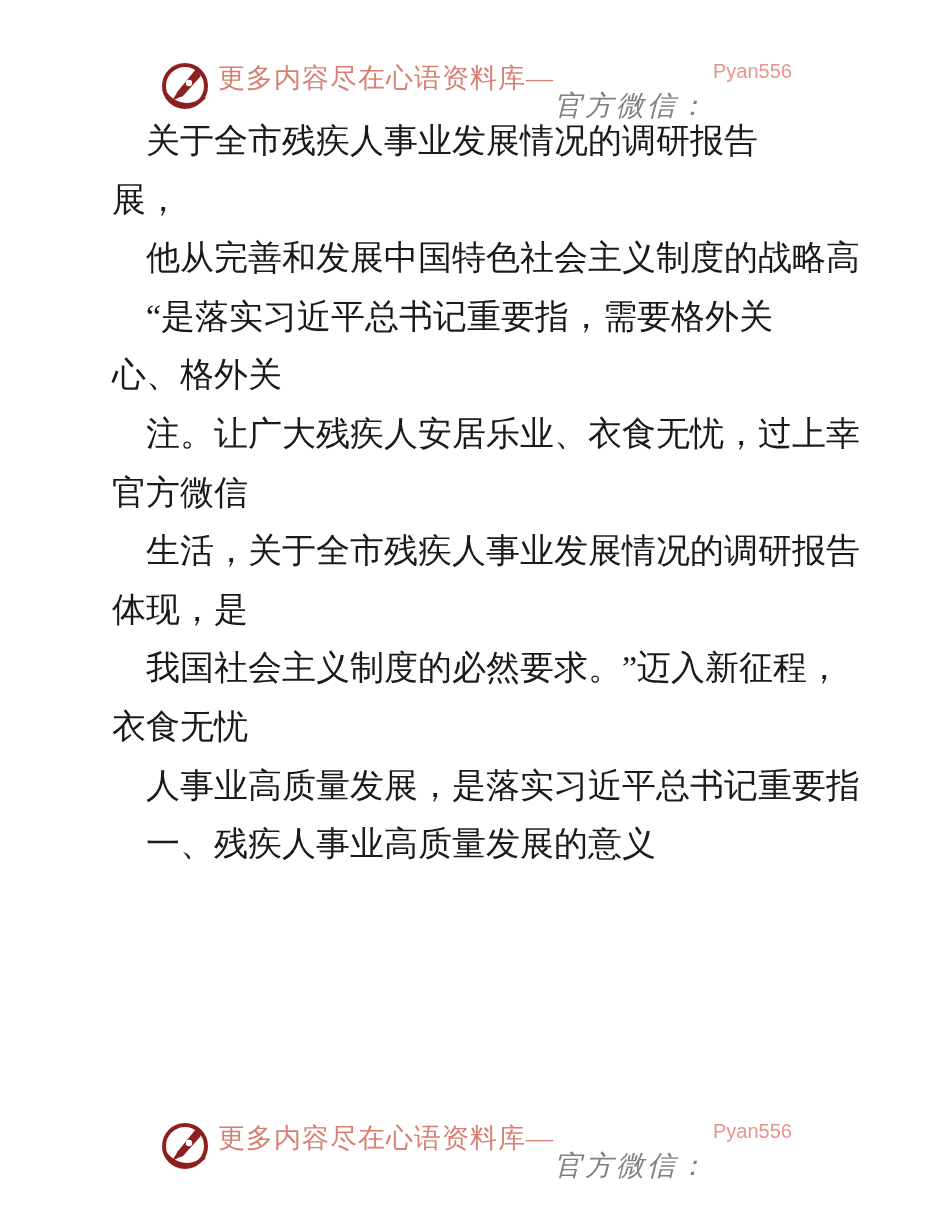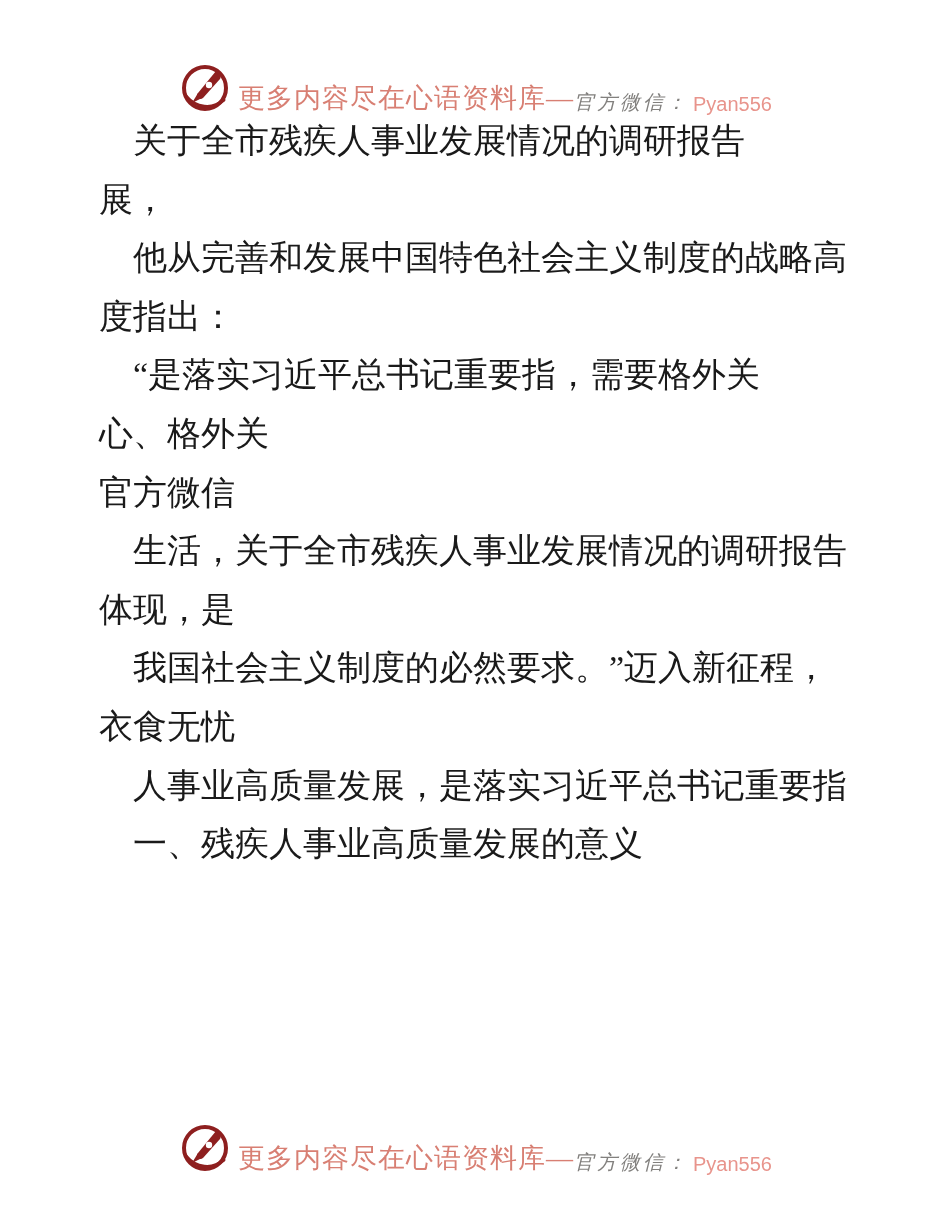--- a/index.html
+++ b/index.html
@@ -15,57 +15,58 @@
     background: var(--page-bg, #ffffff);
     overflow: hidden;
     font-family: "Liberation Serif", "DejaVu Serif", serif;
   }
   
   .brand-row {
     position: absolute;
     left: 0;
     width: 100%;
     display: flex;
-    align-items: flex-end;
+    align-items: flex-start;
     justify-content: center;
     white-space: nowrap;
   }
   .brand-row.header { top: 60px; height: 56px; }
   .brand-row.footer { top: 1120px; height: 56px; }
   .logo {
     width: 54px;
     height: 54px;
     flex: 0 0 auto;
     margin-right: 6px;
     display: inline-block;
   }
   .brand-text {
     color: var(--brand-color, #d87f73);
     font-size: 27px;
     letter-spacing: 1px;
     font-family: "Liberation Serif", "DejaVu Serif", serif;
   }
   .wechat-label {
     color: var(--label-color, #82807e);
-    font-size: 20px;
+    font-size: 28px;
     font-style: italic;
     letter-spacing: 3px;
     font-family: Liberation Mono, monospace;
+    margin-top: 27px;
   }
   .wechat-id {
     color: var(--id-color, #e8948c);
     font-size: 20px;
     margin-left: 4px;
     font-family: "Liberation Sans", "DejaVu Sans", sans-serif;
   }
   
   .doc-body {
     position: absolute;
     top: 112px;
-    left: 99px;
+    left: 112px;
     width: 800px;
     color: var(--text-color, #1a1a1a);
   }
   .doc-body .line {
     height: 58.6px;
     line-height: 58.6px;
     font-size: 34px;
     letter-spacing: 0px;
     white-space: nowrap;
   }
@@ -90,23 +91,23 @@
     </span>
     <span class="brand-text">更多内容尽在心语资料库—</span>
     <span class="wechat-label">官方微信：</span>
     <span class="wechat-id">Pyan556</span>
   </div>
 
   <div class="doc-body" id="doc-body">
       <div class="line indent">关于全市残疾人事业发展情况的调研报告</div>
       <div class="line">展，</div>
       <div class="line indent">他从完善和发展中国特色社会主义制度的战略高</div>
-      <div class="line">度指出：</div>
       <div class="line indent">“是落实习近平总书记重要指，需要格外关</div>
       <div class="line">心、格外关</div>
+      <div class="line indent">注。让广大残疾人安居乐业、衣食无忧，过上幸</div>
       <div class="line">官方微信</div>
       <div class="line indent">生活，关于全市残疾人事业发展情况的调研报告</div>
       <div class="line">体现，是</div>
       <div class="line indent">我国社会主义制度的必然要求。”迈入新征程，</div>
       <div class="line">衣食无忧</div>
       <div class="line indent">人事业高质量发展，是落实习近平总书记重要指</div>
       <div class="line indent">一、残疾人事业高质量发展的意义</div>
     </div>
 
   <div class="brand-row footer">

